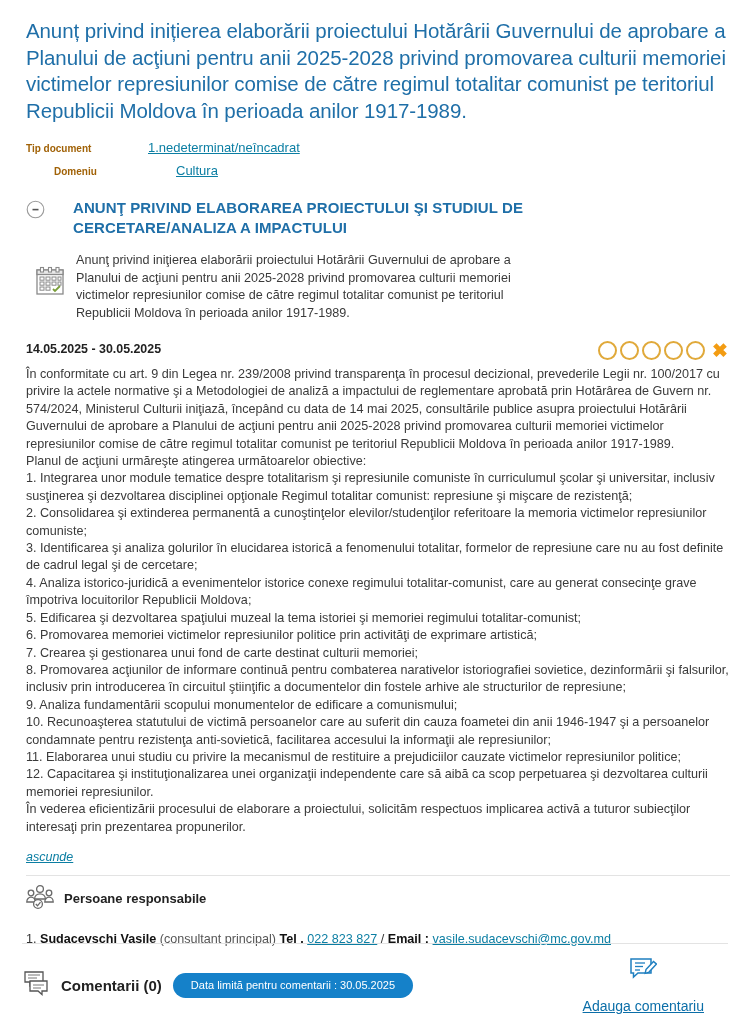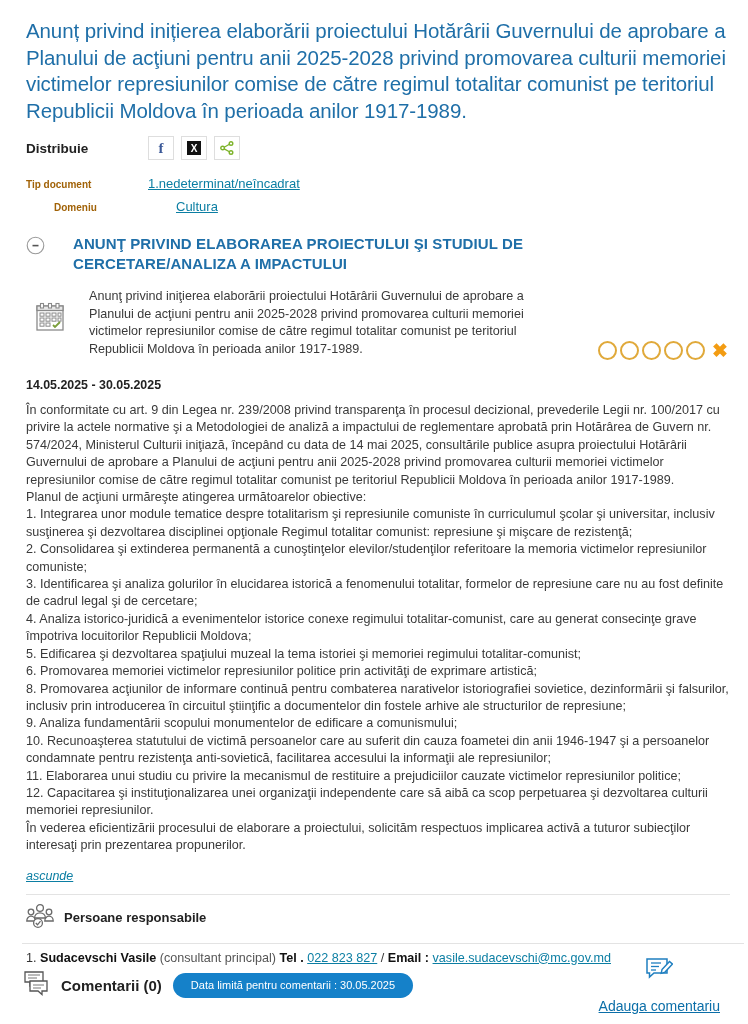--- a/index.html
+++ b/index.html
@@ -89,21 +89,21 @@
   }
   .collapse-icon { margin-top: 2px; flex: 0 0 auto; cursor: pointer; }
   .section-title {
     color: #1f6fa8; font-weight: bold; font-size: 15px;
     line-height: 20px; letter-spacing: 0.1px; max-width: 560px;
   }
 
   
   .doc-card {
     display: flex; align-items: flex-start;
-    margin: 14px 0 0 14px; gap: 25px;
+    margin: 14px 0 0 14px; gap: 12px;
   }
   .cal-icon { flex: 0 0 auto; margin-top: 14px; }
   .doc-card-text {
     font-size: 12.6px; line-height: 17.5px; color: #3a3a3a;
     max-width: 458px;
   }
   .rating {
     position: absolute; right: 20px; top: 341px;
     display: flex; align-items: center; gap: 3px;
   }
@@ -144,21 +144,21 @@
   .resp-title { font-size: 13px; font-weight: bold; color: #222; }
   .resp-person {
     font-size: 12.6px; color: #333; margin: 18px 0 0 4px;
   }
   .resp-person b { color: #111; }
   .resp-person a { color: #0b7ea3; text-decoration: underline; }
   .resp-person .lite { color: #555; }
 
   
   .comments-bar {
-    position: absolute; left: 22px; right: 4px; bottom: 10px;
+    position: absolute; left: 22px; right: 20px; bottom: 10px;
     border-top: 1px solid #e3e3e3;
     padding-top: 12px;
     display: flex; align-items: center;
   }
   .comments-left { display: flex; align-items: center; gap: 11px; }
   .comments-label { font-size: 15px; font-weight: bold; color: #222; }
   .deadline-pill {
     background: #1581c9; color: #fff;
     border-radius: 14px;
     font-size: 11px;
@@ -179,40 +179,20 @@
 <body>
 
 <div class="page">
 
   
   <h1 class="doc-title">Anunț privind inițierea elaborării proiectului Hotărârii Guvernului de aprobare a Planului de acţiuni pentru anii 2025-2028 privind promovarea culturii memoriei victimelor represiunilor comise de către regimul totalitar comunist pe teritoriul Republicii Moldova în perioada anilor 1917-1989.</h1>
 
   
 
   
-  <div class="share-row">
-    <div class="share-label">Distribuie</div>
-    <div class="share-btns">
-      <div class="share-btn">
-        <span class="fb-glyph">f</span>
-      </div>
-      <div class="share-btn">
-        <span class="x-glyph">X</span>
-      </div>
-      <div class="share-btn">
-        <svg width="14" height="14" viewBox="0 0 14 14">
-          <circle cx="11" cy="2.5" r="1.8" fill="none" stroke="#7db32a" stroke-width="1.4"></circle>
-          <circle cx="11" cy="11.5" r="1.8" fill="none" stroke="#7db32a" stroke-width="1.4"></circle>
-          <circle cx="2.6" cy="7" r="1.8" fill="none" stroke="#7db32a" stroke-width="1.4"></circle>
-          <line x1="4.2" y1="6.2" x2="9.4" y2="3.3" stroke="#7db32a" stroke-width="1.3"></line>
-          <line x1="4.2" y1="7.9" x2="9.4" y2="10.7" stroke="#7db32a" stroke-width="1.3"></line>
-        </svg>
-      </div>
-    </div>
-  </div>
 
   
   <div class="kv-row">
     <div class="kv-key">Tip document</div>
     <div class="kv-val">1.nedeterminat/neîncadrat</div>
   </div>
   <div class="kv-row second">
     <div class="kv-key">Domeniu</div>
     <div class="kv-val">Cultura</div>
   </div>
@@ -270,20 +250,21 @@
 
   <div class="body-text">
     <p>În conformitate cu art. 9 din Legea nr. 239/2008 privind transparenţa în procesul decizional, prevederile Legii nr. 100/2017 cu privire la actele normative şi a Metodologiei de analiză a impactului de reglementare aprobată prin Hotărârea de Guvern nr. 574/2024, Ministerul Culturii iniţiază, începând cu data de 14 mai 2025, consultările publice asupra proiectului Hotărârii Guvernului de aprobare a Planului de acţiuni pentru anii 2025-2028 privind promovarea culturii memoriei victimelor represiunilor comise de către regimul totalitar comunist pe teritoriul Republicii Moldova în perioada anilor 1917-1989.</p>
     <p>Planul de acţiuni urmăreşte atingerea următoarelor obiective:</p>
     <p>1. Integrarea unor module tematice despre totalitarism şi represiunile comuniste în curriculumul şcolar şi universitar, inclusiv susţinerea şi dezvoltarea disciplinei opţionale Regimul totalitar comunist: represiune şi mişcare de rezistenţă;</p>
     <p>2. Consolidarea şi extinderea permanentă a cunoştinţelor elevilor/studenţilor referitoare la memoria victimelor represiunilor comuniste;</p>
     <p>3. Identificarea şi analiza golurilor în elucidarea istorică a fenomenului totalitar, formelor de represiune care nu au fost definite de cadrul legal şi de cercetare;</p>
     <p>4. Analiza istorico-juridică a evenimentelor istorice conexe regimului totalitar-comunist, care au generat consecinţe grave împotriva locuitorilor Republicii Moldova;</p>
     <p>5. Edificarea şi dezvoltarea spaţiului muzeal la tema istoriei şi memoriei regimului totalitar-comunist;</p>
     <p>6. Promovarea memoriei victimelor represiunilor politice prin activităţi de exprimare artistică;</p>
+    <p>7. Crearea şi gestionarea unui fond de carte destinat culturii memoriei;</p>
     <p>8. Promovarea acţiunilor de informare continuă pentru combaterea narativelor istoriografiei sovietice, dezinformării şi falsurilor, inclusiv prin introducerea în circuitul ştiinţific a documentelor din fostele arhive ale structurilor de represiune;</p>
     <p>9. Analiza fundamentării scopului monumentelor de edificare a comunismului;</p>
     <p>10. Recunoaşterea statutului de victimă persoanelor care au suferit din cauza foametei din anii 1946-1947 şi a persoanelor condamnate pentru rezistenţa anti-sovietică, facilitarea accesului la informaţii ale represiunilor;</p>
     <p>11. Elaborarea unui studiu cu privire la mecanismul de restituire a prejudiciilor cauzate victimelor represiunilor politice;</p>
     <p>12. Capacitarea şi instituţionalizarea unei organizaţii independente care să aibă ca scop perpetuarea şi dezvoltarea culturii memoriei represiunilor.</p>
     <p>În vederea eficientizării procesului de elaborare a proiectului, solicităm respectuos implicarea activă a tuturor subiecţilor interesaţi prin prezentarea propunerilor.</p>
   </div>
 
   <a class="ascunde">ascunde</a>
   <hr class="divider">

